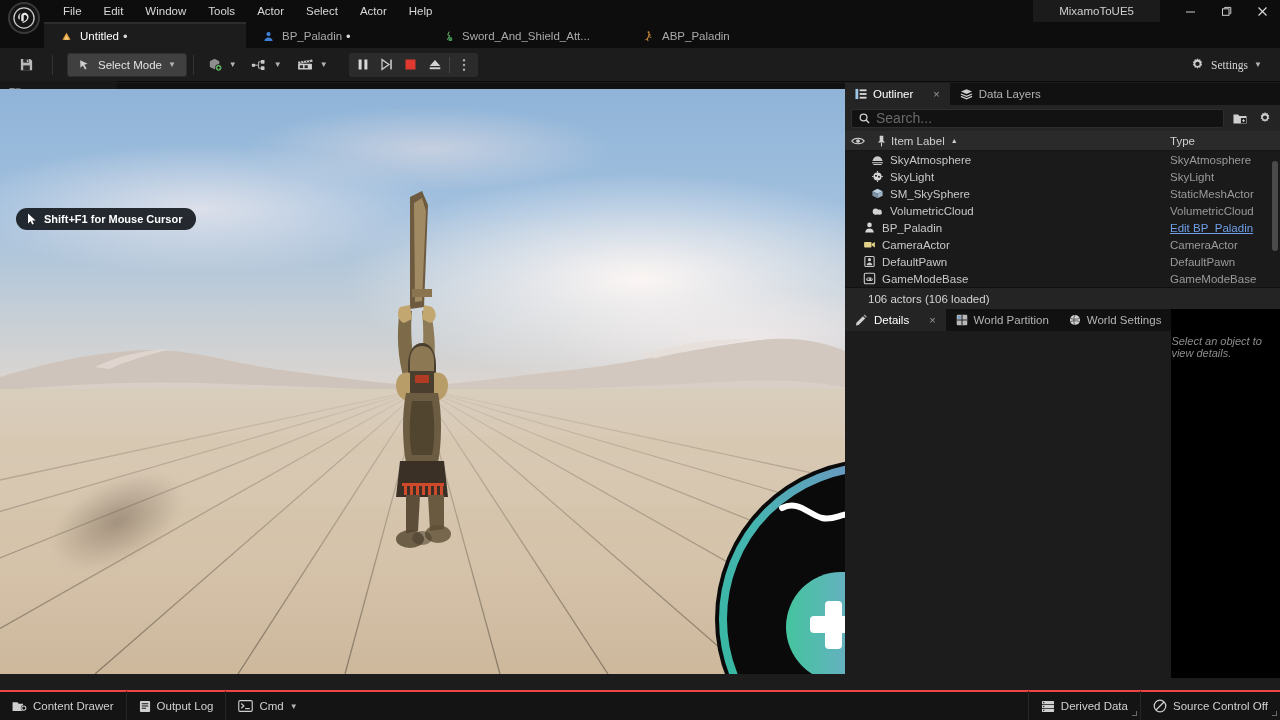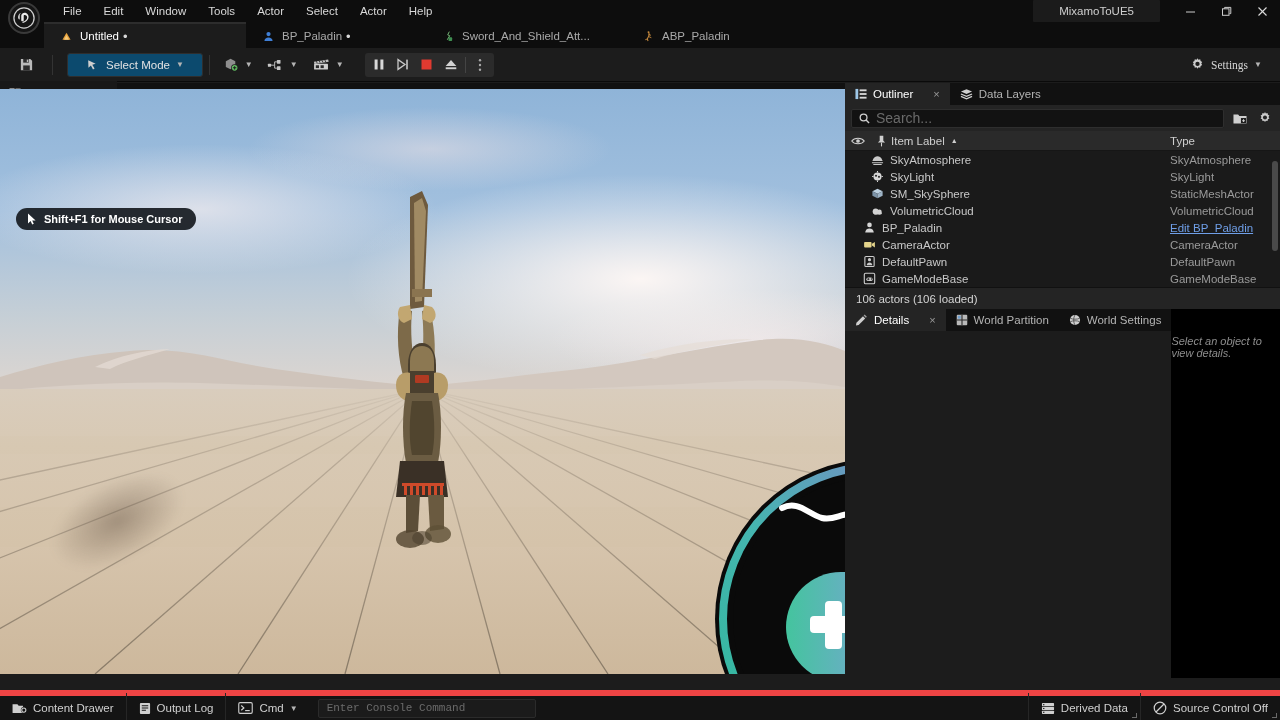--- a/index.html
+++ b/index.html
@@ -60,21 +60,21 @@
     background: #1c1c1c; display: flex; align-items: center;
     border-bottom: 1px solid #0a0a0a;
   }
   .tb-sep { width: 1px; height: 20px; background: #333; margin: 0 6px; }
   .tb-btn {
     height: 24px; display: flex; align-items: center; gap: 5px;
     padding: 0 7px; border-radius: 3px; color: #d6d6d6; font-size: 11.5px;
   }
   .save-btn { margin-left: 12px; }
   .mode-btn {
-    background: #0c4a6e; border: 1px solid #2e2e2e; padding: 0 18px; height: 24px;
+    background: #404040; border: 1px solid #2e2e2e; padding: 0 10px; height: 24px;
     margin-left: 8px; border-radius: 3px; font-size: 11.5px; color: #e2e2e2;
     display: flex; align-items: center; gap: 6px;
   }
   .caret { font-size: 8px; color: #b4b4b4; }
   .play-group {
     display: flex; align-items: center; background: #2b2b2b; border-radius: 3px;
     height: 24px; padding: 0 2px; margin-left: 14px;
   }
   .play-btn {
     width: 24px; height: 22px; display: flex; align-items: center; justify-content: center;
@@ -180,35 +180,35 @@
   .orow .o-type { width: 110px; color: #9a9a9a; }
   .orow .o-type.link { color: #6f9fe8; text-decoration: underline; }
   .orow .oicon { width: 13px; height: 13px; display: block; }
   .olist-scroll {
     position: absolute; right: 2px; top: 10px; width: 6px; height: 90px;
     background: #4a4a4a; border-radius: 3px;
   }
 
   .actorbar {
     height: 22px; background: #242424; display: flex; align-items: center;
-    padding-left: 11px; font-size: 11.5px; color: #d4d4d4;
+    padding-left: 23px; font-size: 11.5px; color: #d4d4d4;
     border-top: 1px solid #111;
   }
   .details-empty {
     flex: 1; display: flex; justify-content: center; padding-top: 26px;
     font-size: 11px; color: #8d8d8d; font-style: italic;
     background: #000000;
   }
   .details-wrap { height: 369px; display: flex; flex-direction: row; background: #1c1c1c; }
 
   
   .statusbar {
     position: absolute; left: 0; top: 690px; width: 1280px; height: 30px;
     background: #141414; display: flex; align-items: center;
-    border-top: 6px solid #ef4444;
+    border-top: 2px solid #ef4444;
   }
   .sb-btn {
     height: 30px; display: flex; align-items: center; gap: 6px; padding: 0 12px;
     font-size: 11.5px; color: #d0d0d0; border-right: 1px solid #262626;
     position: relative;
   }
   .sb-left { display: flex; align-items: center; }
   .cmd-input {
     width: 218px; height: 19px; background: #1b1b1b; border: 1px solid #2b2b2b;
     border-radius: 2px; margin-left: 8px; display: flex; align-items: center;
@@ -759,23 +759,20 @@
       </div>
       <div class="sb-btn" style="border-right:none">
         <svg width="15" height="12" viewBox="0 0 16 13">
           <rect x="0.7" y="0.7" width="14.6" height="11.6" rx="1.4" fill="none" stroke="#cfcfcf" stroke-width="1.2"></rect>
           <path d="M3.4 3.8 L6.2 6.4 L3.4 9" fill="none" stroke="#cfcfcf" stroke-width="1.3"></path>
           <path d="M7.6 9.3h5" stroke="#cfcfcf" stroke-width="1.3"></path>
         </svg>
         <span>Cmd</span>
         <span class="caret">▼</span>
       </div>
-      <div class="cmd-input">
-        <span class="ph">Enter Console Command</span>
-      </div>
     </div>
 
     <div class="sb-right">
       <div class="sb-btn">
         <svg width="14" height="13" viewBox="0 0 15 14">
           <rect x="1" y="1.2" width="13" height="3.4" rx=".6" fill="#cfcfcf"></rect>
           <rect x="1" y="5.3" width="13" height="3.4" rx=".6" fill="#cfcfcf"></rect>
           <rect x="1" y="9.4" width="13" height="3.4" rx=".6" fill="#cfcfcf"></rect>
           <g fill="#141414">
               <rect x="2.2" y="2.3" width="1.4" height="1.2"></rect>

